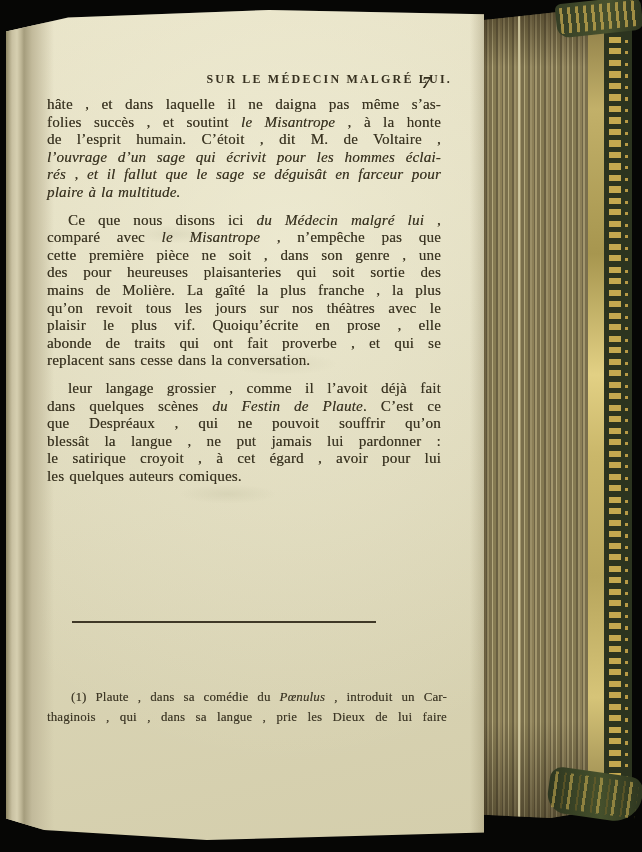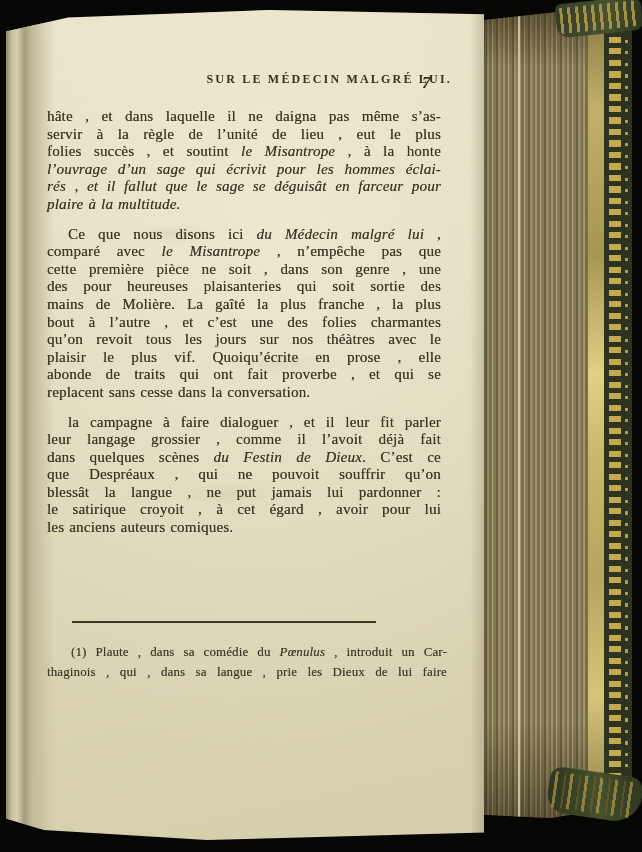--- a/index.html
+++ b/index.html
@@ -22,30 +22,30 @@
       radial-gradient(80px 16px at 60% 45%, rgba(110,112,74,0.08), transparent 70%),
       radial-gradient(70px 14px at 45% 70%, rgba(110,112,74,0.09), transparent 70%);}
 
   
   .header-row{position:absolute;left:36px;top:62px;width:410px;text-align:right;
     color:#373120;font-weight:700;font-size:12px;letter-spacing:2.2px;white-space:nowrap;}
   .page-num{position:absolute;left:416px;top:63px;color:#373120;font-size:17px;
     font-style:italic;font-weight:600;}
   .body-col{position:absolute;left:41px;top:86px;width:394px;font-size:15px;
     line-height:17.6px;color:#3a3422;text-shadow:0.2px 0.2px 0.3px rgba(58,52,34,0.65);}
-  .para{margin:12px 0 10px 0;}
+  .para{margin:0 0 10px 0;}
   .para.indent .line:first-child{text-indent:21px;}
   .line{text-align:justify;text-align-last:justify;word-spacing:1px;letter-spacing:0.2px;}
   .line.last{text-align-last:left;}
   .it{font-style:italic;}
   .rule{position:absolute;left:66px;top:611px;width:304px;height:2px;background:#3f3827;}
   .footnote-col{position:absolute;left:41px;top:632px;width:400px;font-size:12.8px;
     line-height:20px;color:#3d3726;text-shadow:0.2px 0.2px 0.3px rgba(58,52,34,0.55);}
   .footnote-col .para{margin:0;}
-  .footnote-col .para.indent .line:first-child{text-indent:24px;}
+  .footnote-col .para.indent .line:first-child{text-indent:24px;margin-top:45px;}
 
   
   .edge-stack{position:absolute;left:484px;top:12px;width:148px;height:806px;
     clip-path:polygon(0% 1%, 50% 0%, 80% 0.8%, 100% 2.2%, 100% 95%, 78% 99%, 45% 100%, 0% 99.6%);}
   .stripes{position:absolute;left:0;top:0;bottom:0;width:104px;
     background:
       linear-gradient(180deg, rgba(45,35,18,0.5) 0, rgba(45,35,18,0) 55px),
       linear-gradient(180deg, rgba(0,0,0,0) 88%, rgba(25,18,8,0.4) 100%),
       linear-gradient(90deg, rgba(30,22,10,0.35) 0, rgba(0,0,0,0) 6px),
       repeating-linear-gradient(90deg,
@@ -82,46 +82,44 @@
     <div class="showthrough"></div>
 
     <div class="header-row">
       <span>SUR LE MÉDECIN MALGRÉ LUI.</span>
     </div>
     <div class="page-num">7</div>
 
     <div class="body-col">
         <div class="para">
           <div class="line"><span>hâte , et dans laquelle il ne daigna pas même s’as-</span></div>
-          <div class="line"><span>servir à la règle de l’unité de lieu , eut le plus</span></div>
           <div class="line"><span>folies succès , et soutint </span><span class="it">le Misantrope</span><span> , à la honte</span></div>
+          <div class="line"><span>de l’esprit humain. C’étoit , dit M. de Voltaire ,</span></div>
           <div class="line"><span class="it">l’ouvrage d’un sage qui écrivit pour les hommes éclai-</span></div>
           <div class="line"><span class="it">rés , et il fallut que le sage se déguisât en farceur pour</span></div>
           <div class="line last"><span class="it">plaire à la multitude.</span></div>
         </div>
         <div class="para indent">
           <div class="line"><span>Ce que nous disons ici </span><span class="it">du Médecin malgré lui</span><span> ,</span></div>
           <div class="line"><span>comparé avec </span><span class="it">le Misantrope</span><span> , n’empêche pas que</span></div>
           <div class="line"><span>cette première pièce ne soit , dans son genre , une</span></div>
           <div class="line"><span>des pour heureuses plaisanteries qui soit sortie des</span></div>
           <div class="line"><span>mains de Molière. La gaîté la plus franche , la plus</span></div>
-          <div class="line"><span>bout à l’autre , et c’est une des folies charmantes</span></div>
           <div class="line"><span>qu’on revoit tous les jours sur nos théàtres avec le</span></div>
           <div class="line"><span>plaisir le plus vif. Quoiqu’écrite en prose , elle</span></div>
           <div class="line"><span>abonde de traits qui ont fait proverbe , et qui se</span></div>
           <div class="line last"><span>replacent sans cesse dans la conversation.</span></div>
         </div>
         <div class="para indent">
-          <div class="line"><span>la campagne à faire dialoguer , et il leur fit parler</span></div>
           <div class="line"><span>leur langage grossier , comme il l’avoit déjà fait</span></div>
-          <div class="line"><span>dans quelques scènes </span><span class="it">du Festin de Dieux</span><span>. C’est ce</span></div>
+          <div class="line"><span>dans quelques scènes </span><span class="it">du Festin de Plaute</span><span>. C’est ce</span></div>
           <div class="line"><span>que Despréaux , qui ne pouvoit souffrir qu’on</span></div>
           <div class="line"><span>blessât la langue , ne put jamais lui pardonner :</span></div>
           <div class="line"><span>le satirique croyoit , à cet égard , avoir pour lui</span></div>
-          <div class="line last"><span>les anciens auteurs comiques.</span></div>
+          <div class="line last"><span>les quelques auteurs comiques.</span></div>
         </div>
       </div>
 
     <div class="rule"></div>
 
     <div class="footnote-col">
         <div class="para indent">
           <div class="line"><span>(1) Plaute , dans sa comédie du </span><span class="it">Pœnulus</span><span> , introduit un Car-</span></div>
           <div class="line"><span>thaginois , qui , dans sa langue , prie les Dieux de lui faire</span></div>
         </div>

